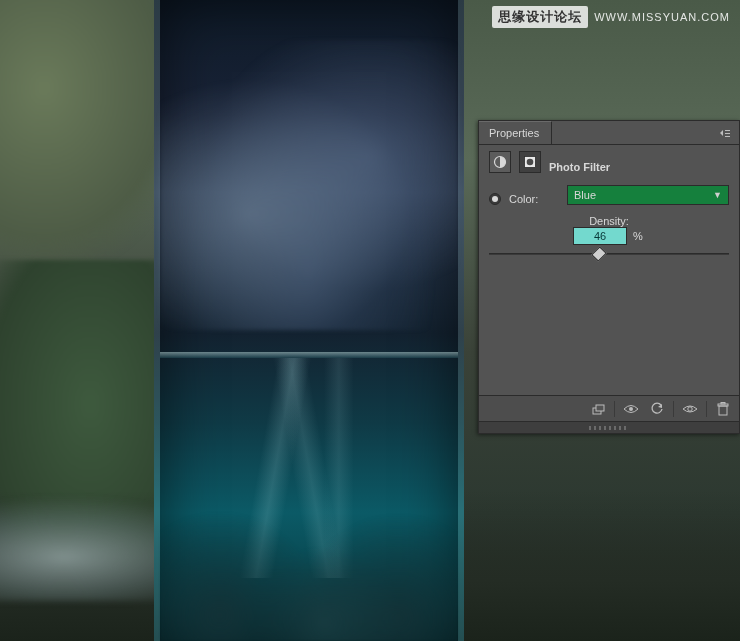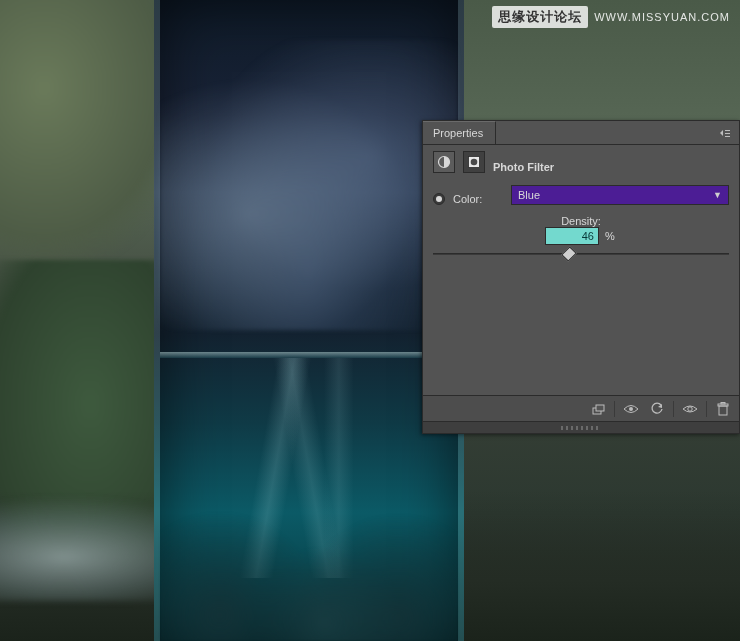--- a/index.html
+++ b/index.html
@@ -43,41 +43,41 @@
       radial-gradient(circle at 80% 82%, rgba(20,50,55,0.9) 0%, transparent 40%);
     filter:blur(1px);
   }
 
   .watermark { position:absolute; top:6px; right:10px; display:flex; gap:6px; align-items:center;padding-left:24px; }
   .wm-main { background:rgba(255,255,255,0.8); color:#333; font-size:13px; font-weight:600; padding:2px 6px; border-radius:2px; letter-spacing:1px;}
   .wm-url { color:rgba(255,255,255,0.85); font-size:11px; letter-spacing:1px;}
 
   
   .panel {
-    position:absolute; right:0; top:120px; width:318px;
+    position:absolute; right:0; top:120px; width:262px;
     background:#535353; color:#d8d8d8; font-size:11px;
     border:1px solid #2b2b2b; box-shadow:-1px 1px 4px rgba(0,0,0,0.5);
   }
   .panel-tab { display:flex; align-items:center; height:24px; background:#535353; border-bottom:1px solid #2b2b2b;}
   .panel-tab-label { background:#535353; padding:0 12px 0 10px; height:100%; display:flex; align-items:center; border-right:1px solid #2b2b2b; border-top:1px solid #6a6a6a; font-weight:500;}
   .panel-tab-spacer { flex:1; }
   .collapse-icon { width:20px; text-align:center; color:#bcbcbc; font-size:10px; cursor:pointer;}
   .panel-row { display:flex; align-items:flex-end; padding:6px 10px; gap:8px; }
   .icon-btn { width:22px; height:22px; background:#404040; border:1px solid #2b2b2b; display:flex; align-items:center; justify-content:center; color:#d8d8d8; cursor:pointer;}
   .icon-btn.active { background:#5c5c5c; }
   .subtitle { font-weight:600; }
   .radio { width:12px; height:12px; border-radius:50%; border:1px solid #2b2b2b; background:#3a3a3a; display:inline-flex; align-items:center; justify-content:center; cursor:pointer;}
   .radio.selected::after { content:""; width:6px; height:6px; border-radius:50%; background:#d8d8d8;}
   .field-label { width:50px; }
-  .select { flex:1; height:20px; background:#4c1d95; border:1px solid #2b2b2b; display:flex; align-items:center; justify-content:space-between; padding:0 6px; cursor:pointer;}
+  .select { flex:1; height:20px; background:#15803d; border:1px solid #2b2b2b; display:flex; align-items:center; justify-content:space-between; padding:0 6px; cursor:pointer;}
   .select-caret { font-size:9px; color:#cfcfcf; }
   .swatch { width:32px; height:18px; border:1px solid #2b2b2b; cursor:pointer; }
   .slider-row { padding:0 10px 4px 10px; }
   .slider-head { display:flex; align-items:center; justify-content:space-between; padding:4px 0 2px;flex-direction:column;}
-  .num-input { width:54px; height:18px; background:#73d9ce; color:#083838; border:1px solid #2b2b2b; text-align:right; padding:0 4px; font-size:11px;}
+  .num-input { width:54px; height:18px; background:#73d9ce; color:#083838; border:1px solid #2b2b2b; text-align:right; padding:0 20px; font-size:11px;}
   .pct { width:14px; text-align:center;}
   .slider-track { position:relative; height:14px; }
   .track-line { position:absolute; left:0; right:0; top:6px; height:2px; background:#3a3a3a; border-top:1px solid #2b2b2b;}
   .slider-thumb { position:absolute; top:1px; width:10px; height:12px; background:#cfcfcf; transform:translateX(-50%) rotate(45deg); border:1px solid #2b2b2b; cursor:pointer;}
   .checkbox { width:12px; height:12px; border:1px solid #2b2b2b; background:#3a3a3a; display:inline-block; cursor:pointer;}
   .panel-footer { height:26px; border-top:1px solid #2b2b2b; display:flex; align-items:center; justify-content:flex-end; gap:2px; padding:0 4px; background:#4d4d4d;}
   .footer-btn { width:24px; height:18px; display:flex; align-items:center; justify-content:center; color:#bcbcbc; cursor:pointer; border:1px solid transparent;}
   .footer-sep { width:1px; height:16px; background:#3a3a3a; margin:0 2px;}
   .panel-gap { height:130px; }
   .drag-handle { height:12px; background:#3e3e3e; border-top:1px solid #2b2b2b; display:flex; align-items:center; justify-content:center;}

